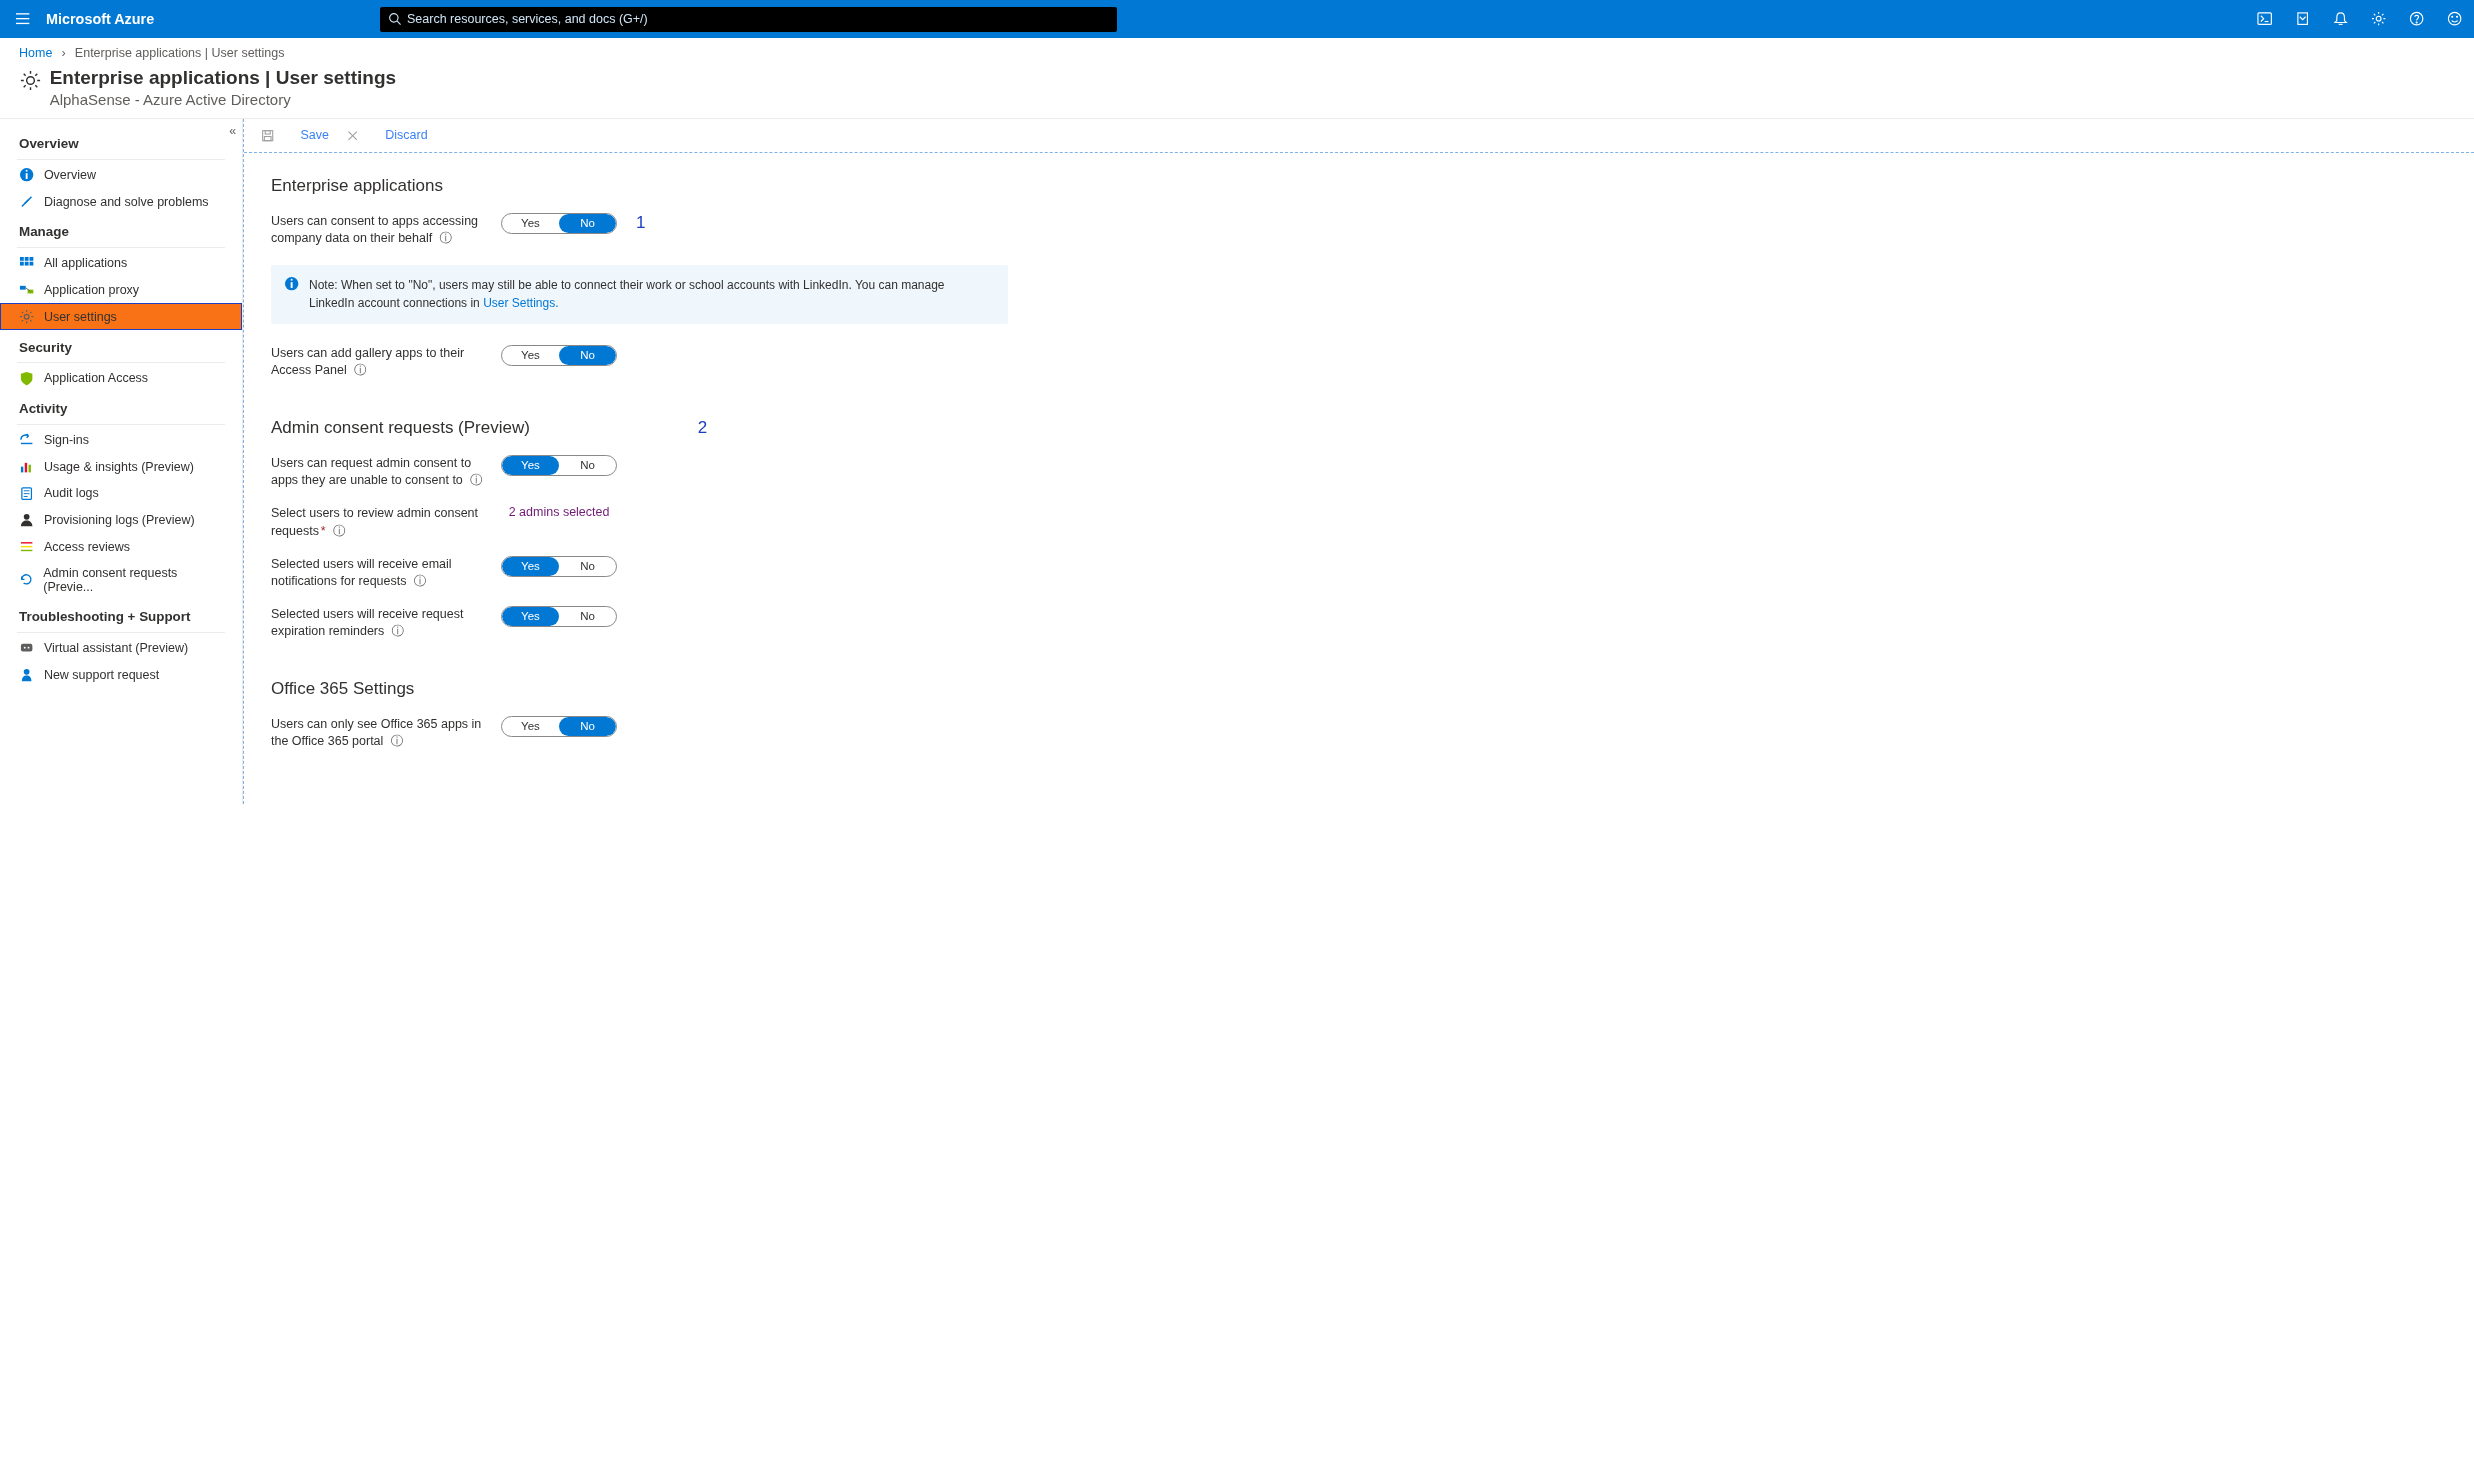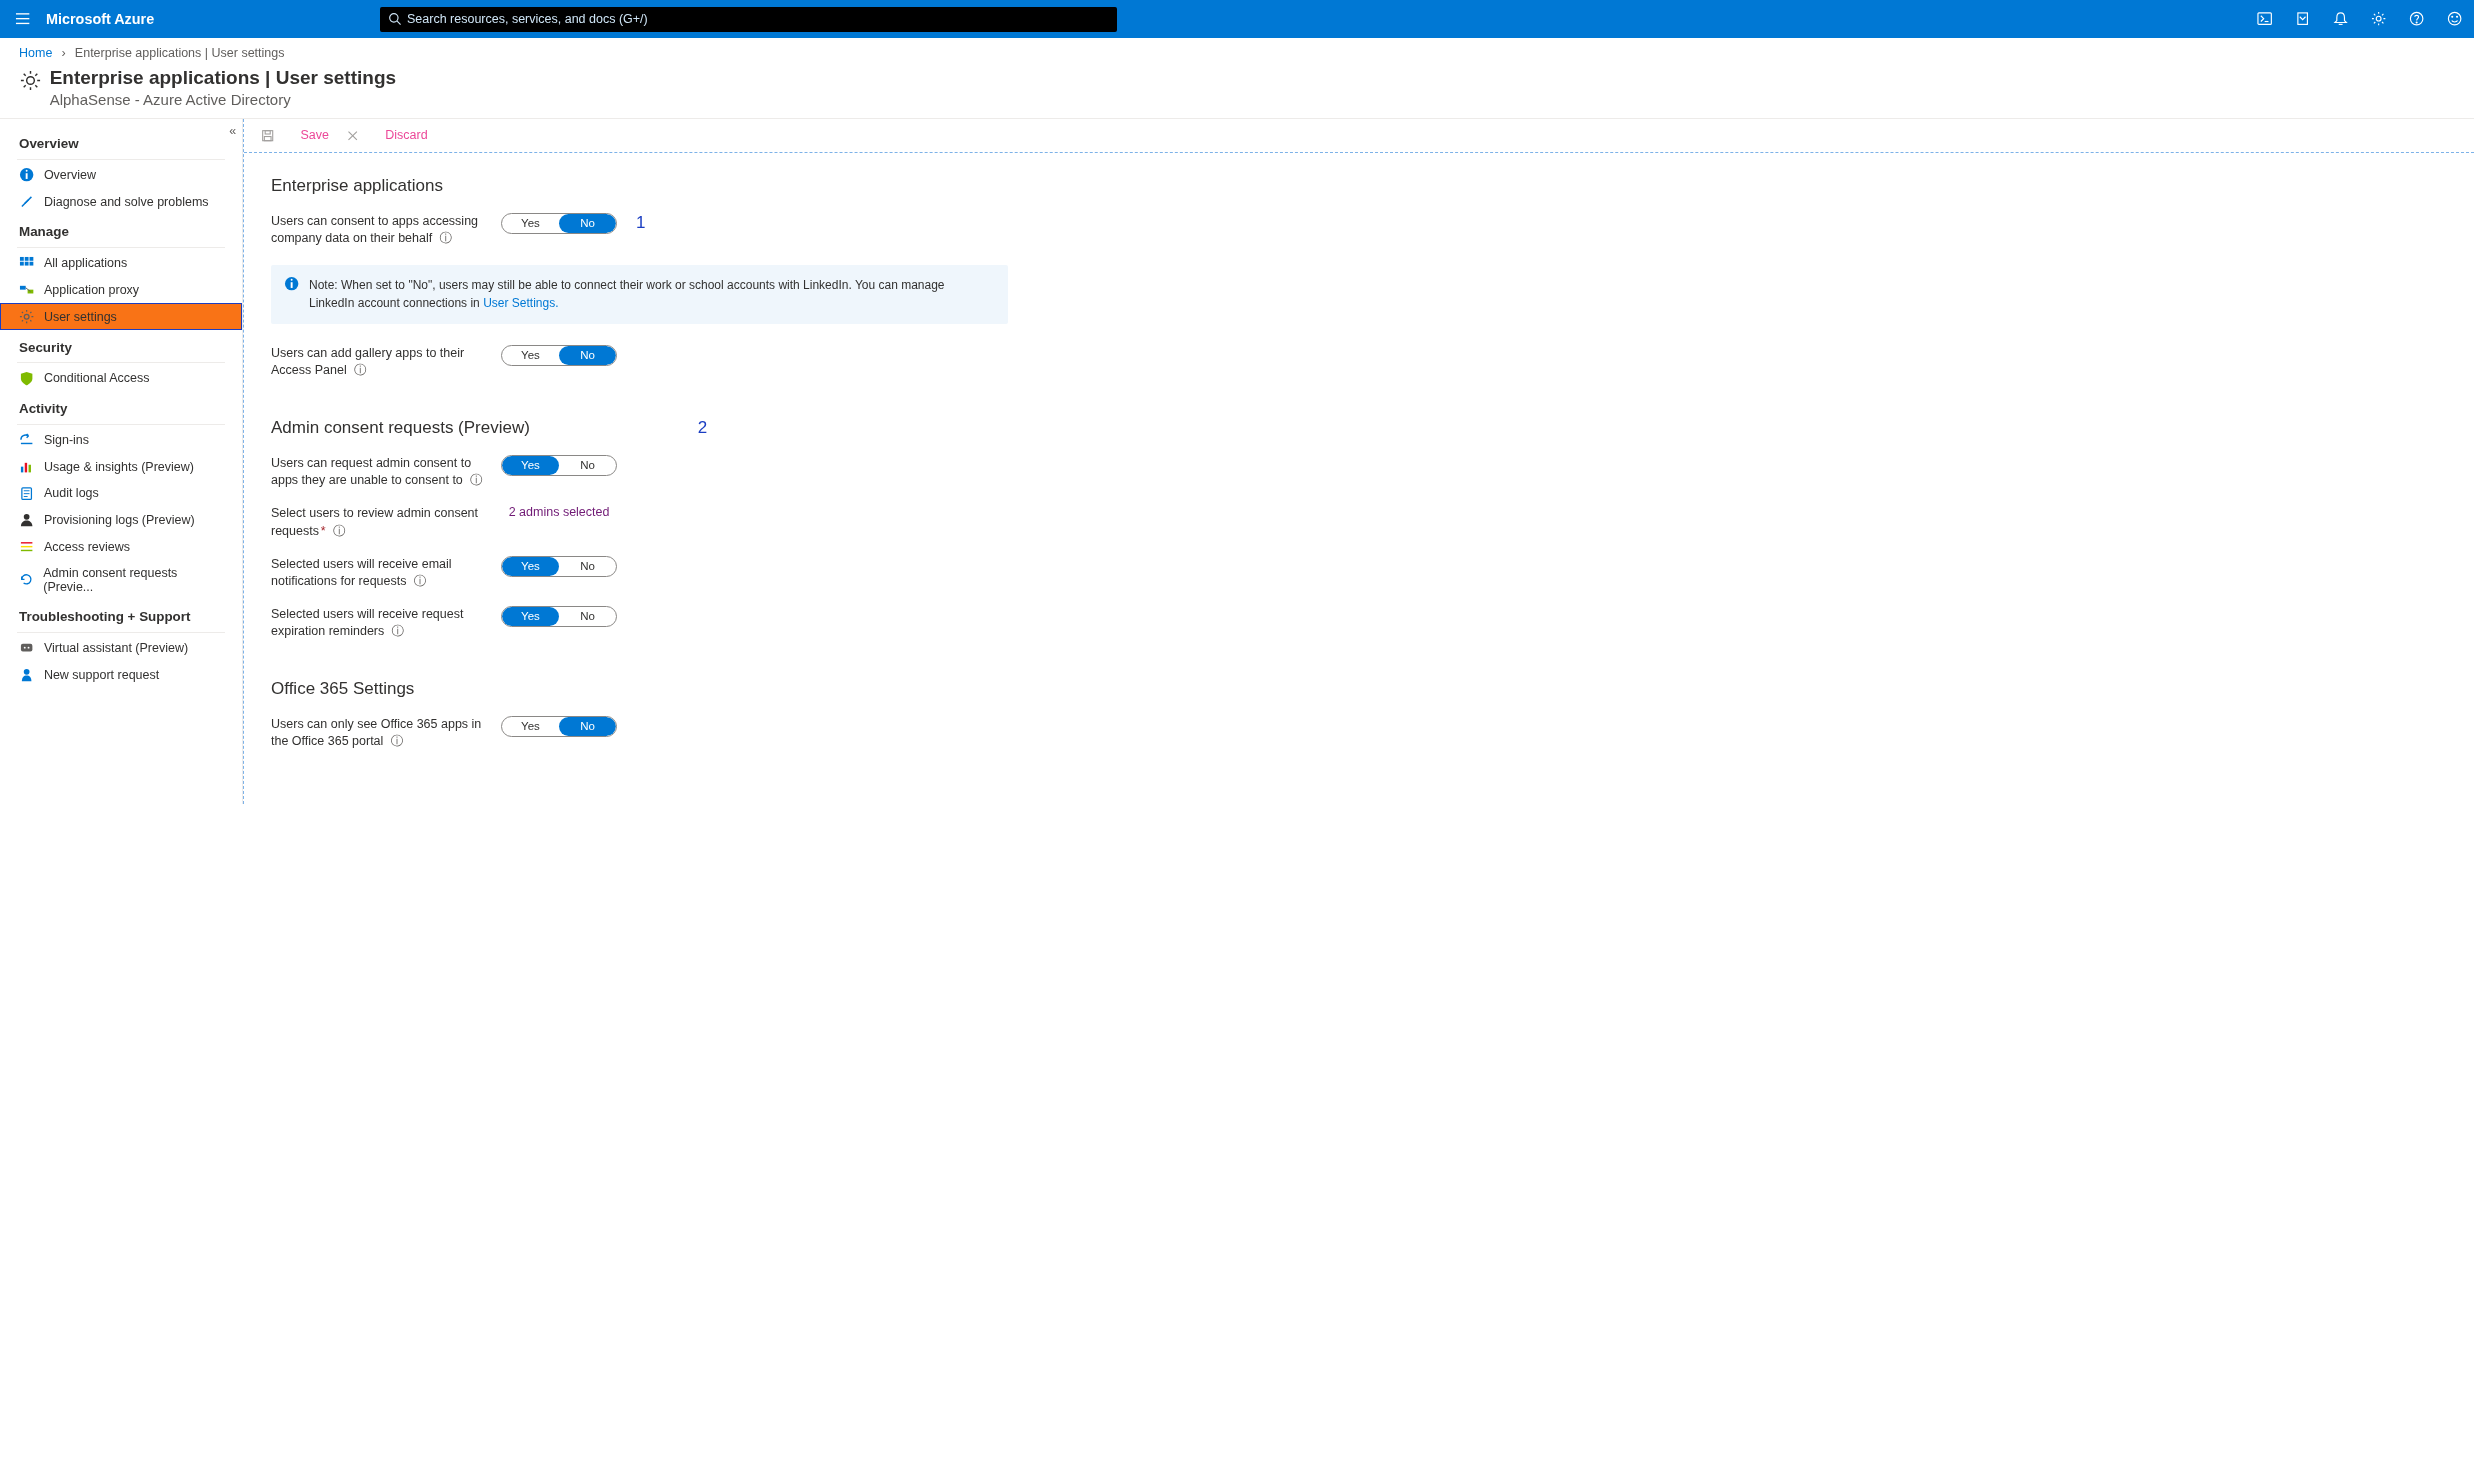--- a/index.html
+++ b/index.html
@@ -37,21 +37,21 @@
 .sidebar-hr { border: none; border-top: 1px solid #edebe9; margin: 1.9px 17px 1.9px; }
 .sidebar-item { display: flex; align-items: center; padding: 5.7px 19px; cursor: pointer; font-size: 12.5px; color: #323130; }
 .sidebar-item .icon { width: 15.3px; height: 15.3px; margin-right: 9.6px; display: inline-flex; align-items: center; justify-content: center; }
 .sidebar-item.selected { background: #f97316; outline: 1.9px solid #1b3ec2; outline-offset: -1.9px; }
 
 
 .content { flex: 1; border-left: 1px dashed #7db2e8; }
 .toolbar { border-bottom: 1px dashed #7db2e8; padding: 9.6px 17px; display: flex; align-items: center; gap: 17px; }
 .toolbtn { display: flex; align-items: center; gap: 5.7px; cursor: pointer; color: #323130; font-size: 12.5px; }
 .toolbtn svg { width: 13.4px; height: 13.4px; }
-.toolbtn.disabled { color: #ec4899; cursor: default; gap: 26px; }
+.toolbtn.disabled { color: #3b82f6; cursor: default; gap: 26px; }
 
 .panel { padding: 23px 27px 38px; max-width: 1053px; }
 .section-h { font-size: 17px; font-weight: 400; margin: 0 0 17px; color: #323130; }
 .section-h.mt { margin-top: 38px; }
 
 .field-row { display: flex; align-items: flex-start; margin-bottom: 15.3px; }
 .field-label { width: 230px; font-size: 12.5px; color: #323130; line-height: 1.4; padding-right: 9.6px; }
 .field-label .info { color: #605e5c; margin-left: 3.8px; }
 .field-label .req { color: #a4262c; margin-left: 1.9px; }
 
@@ -224,21 +224,21 @@
     </div>
 
     <div class="sidebar-section">Security</div>
     <hr class="sidebar-hr">
     <div class="sidebar-item">
       <span class="icon">
           <svg viewBox="0 0 16 16">
             <path d="M8 1 L14 3 L14 8 C14 12 8 15 8 15 C8 15 2 12 2 8 L2 3 Z" fill="#7fba00"></path>
           </svg>
         </span>
-      <span>Conditional Access</span>
+      <span>Application Access</span>
     </div>
 
     <div class="sidebar-section">Activity</div>
     <hr class="sidebar-hr">
     <div class="sidebar-item">
       <span class="icon ic-blue">
           <svg viewBox="0 0 16 16" fill="none" stroke="#0078d4" stroke-width="1.5">
             <path d="M2 8 C2 4 6 2 10 4 M10 4 L8 2 M10 4 L8 6"></path>
             <line x1="2" y1="12" x2="14" y2="12"></line>
           </svg>

